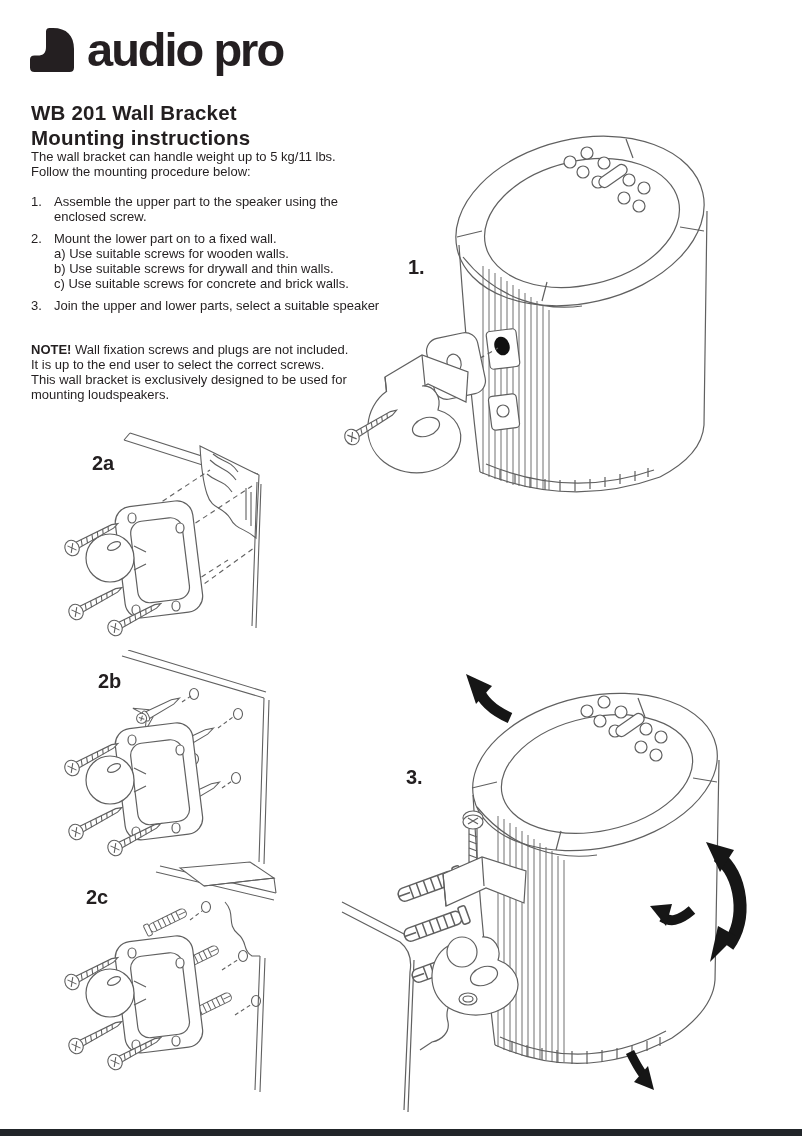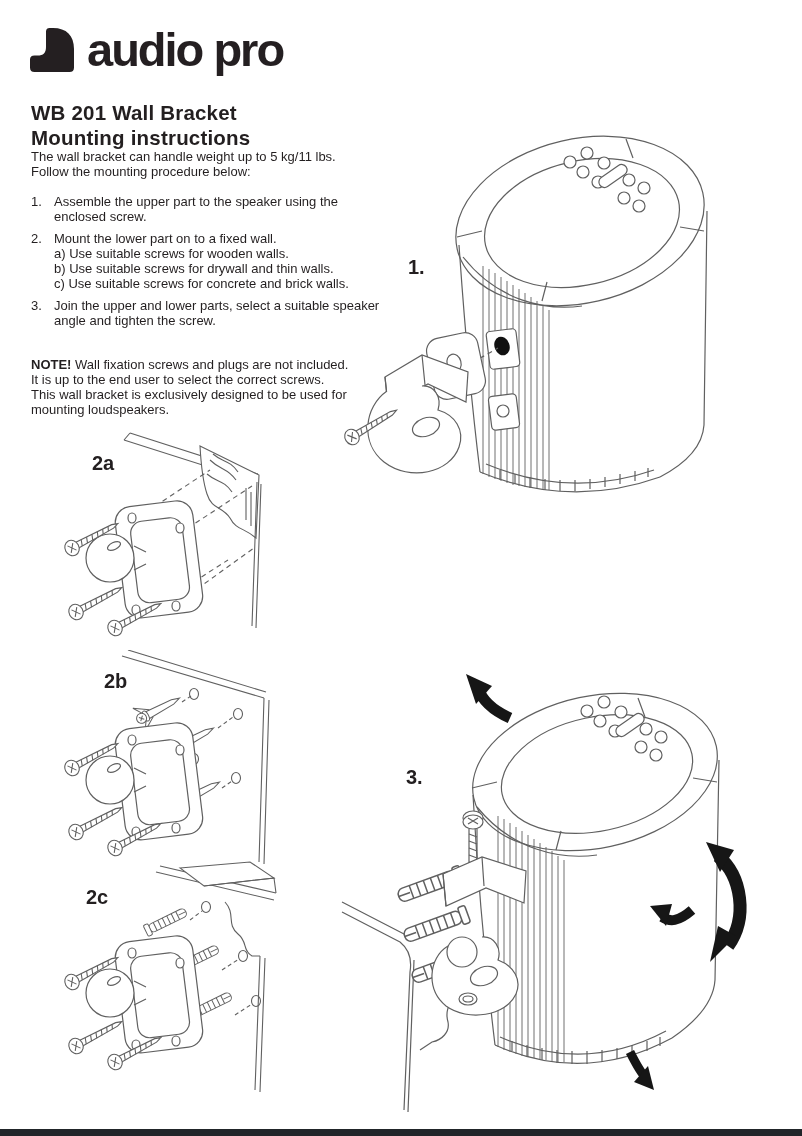--- a/index.html
+++ b/index.html
@@ -101,35 +101,34 @@
         <div>a) Use suitable screws for wooden walls.</div>
         <div>b) Use suitable screws for drywall and thin walls.</div>
         <div>c) Use suitable screws for concrete and brick walls.</div>
       </div>
     </div>
 
     <div class="step">
       <div class="step-num">3.</div>
       <div class="step-text">
         <div>Join the upper and lower parts, select a suitable speaker</div>
-        <div>angle and tighten the screw.</div>
       </div>
     </div>
 
     <div class="note">
       <div><span class="b">NOTE!</span><span> Wall fixation screws and plugs are not included.</span></div>
       <div>It is up to the end user to select the correct screws.</div>
       <div>This wall bracket is exclusively designed to be used for</div>
       <div>mounting loudspeakers.</div>
     </div>
   </div>
 
   <div class="fig-label" style="left:408px;top:256px">1.</div>
   <div class="fig-label" style="left:92px;top:452px">2a</div>
-  <div class="fig-label" style="left:104px;top:670px">2b</div>
+  <div class="fig-label" style="left:98px;top:670px">2b</div>
   <div class="fig-label" style="left:86px;top:886px">2c</div>
   <div class="fig-label" style="left:406px;top:766px">3.</div>
 
   <div class="fig" style="left:330px;top:125px">
     <svg width="472" height="380" viewBox="0 0 472 380">
       <g stroke="#606060" stroke-width="1.2" fill="none">
 
         <ellipse cx="250" cy="96" rx="126" ry="82" transform="rotate(-13 250 96)"></ellipse>
         <ellipse cx="252" cy="98" rx="99" ry="62" transform="rotate(-13 252 98)"></ellipse>
         <path d="M127,112 L152,106 M296,14 L303,33 M374,106 L350,102 M212,176 L217,157"></path>

